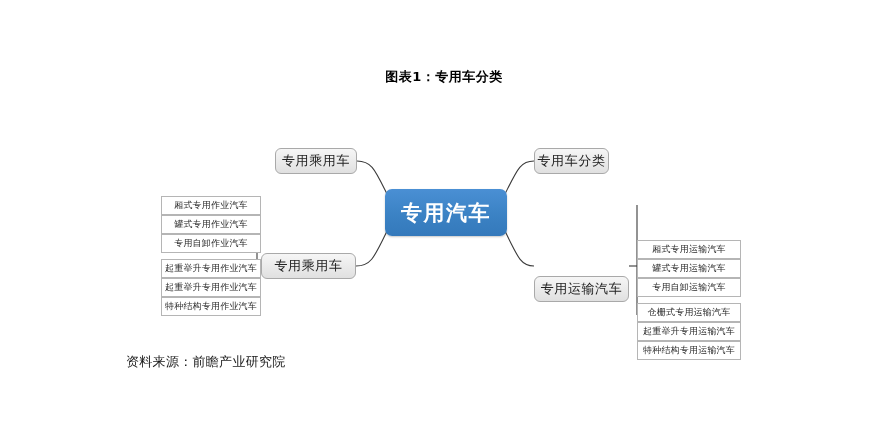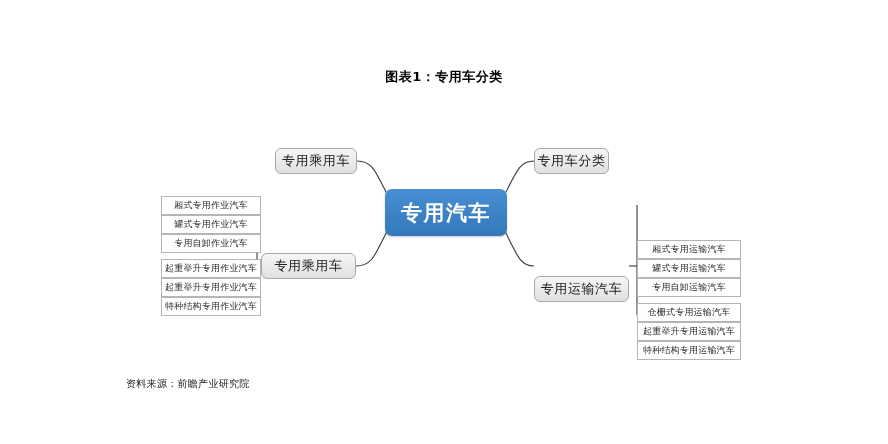--- a/index.html
+++ b/index.html
@@ -33,24 +33,23 @@
     font-weight: bold;
     color: #000000;
     letter-spacing: 0.5px;
   }
 
   
   .source {
     position: absolute;
     left: 126px;
     top: 353px;
-    font-size: 10px;
+    font-size: 13px;
     color: #1a1a1a;
     letter-spacing: 0.3px;
-    margin-top: 24px;
   }
 
   
   .wires {
     position: absolute;
     left: 0; top: 0;
     width: 888px; height: 444px;
     pointer-events: none;
   }
 

